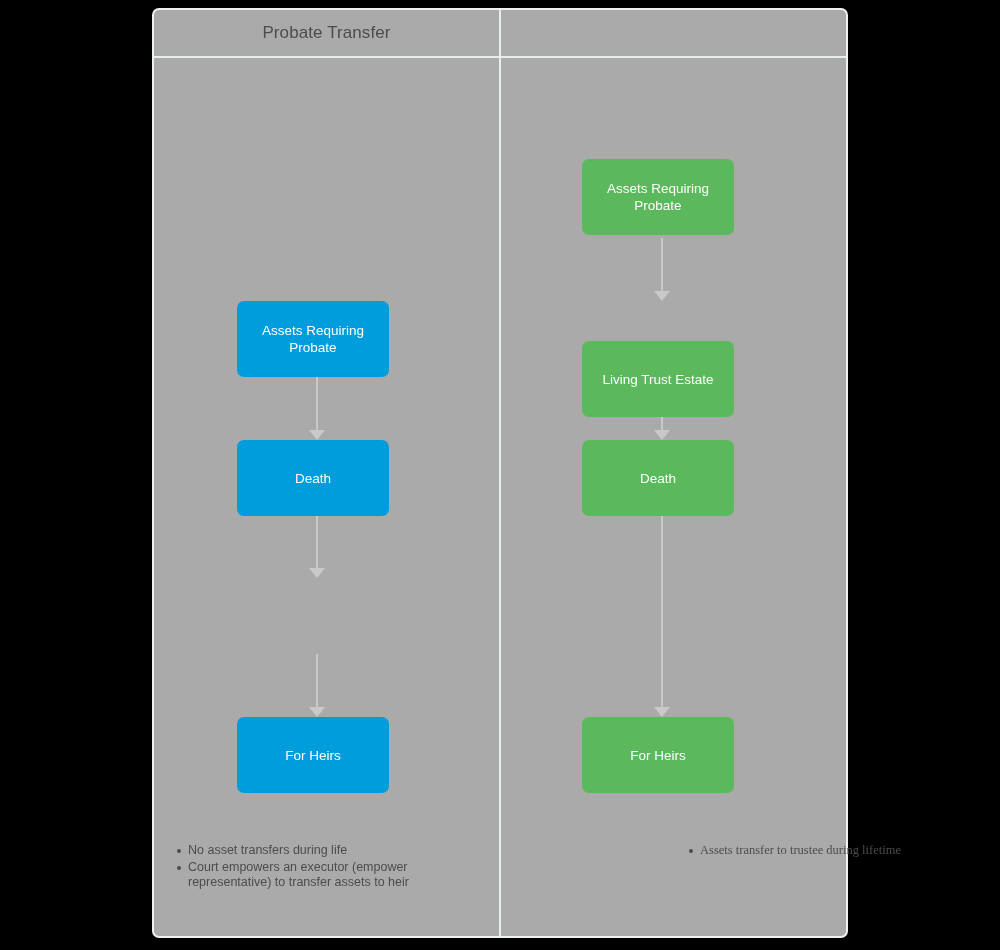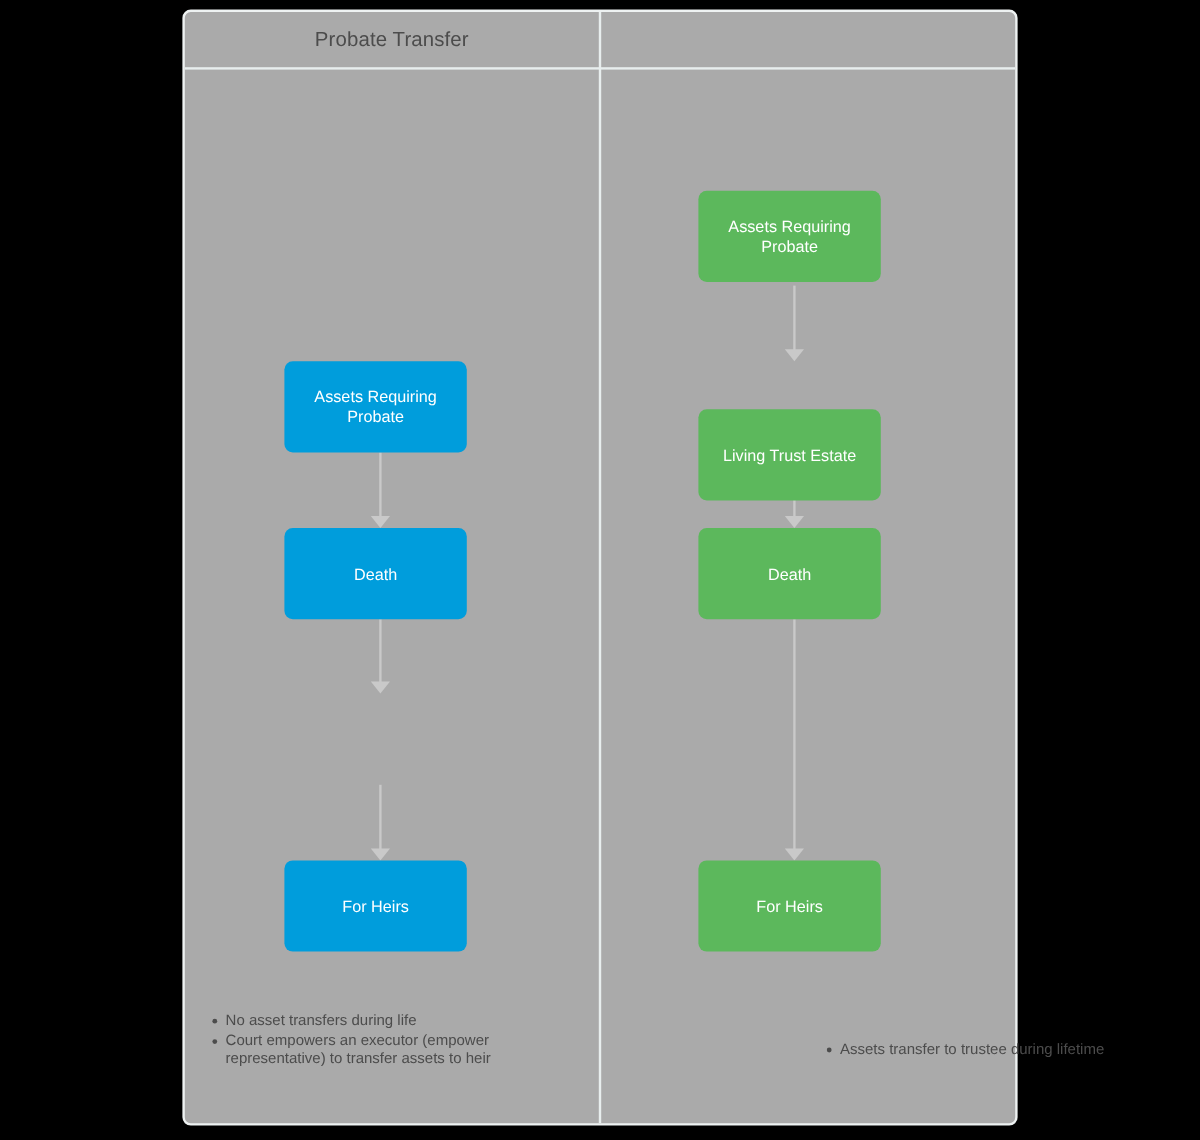--- a/index.html
+++ b/index.html
@@ -212,21 +212,21 @@
 
     <div class="node green" style="left:81px; top:101px;">Assets Requiring
 Probate</div>
 
     <div class="node green" style="left:81px; top:243px;margin-top:40px;">Living Trust Estate</div>
 
     <div class="node green" style="left:81px; top:382px;">Death</div>
 
     <div class="node green" style="left:81px; top:659px;">For Heirs</div>
 
-    <div class="notes" style="left:188px; top:809px; width:300px;">
+    <div class="notes" style="left:188px; top:785px; width:300px;font-family:Liberation Serif, serif;">
       <div class="note-item">
         <span class="dot"></span>
         <span class="txt">Assets transfer to trustee during lifetime</span>
       </div>
     </div>
   </div>
 
 </div>
 
 </body></html>

